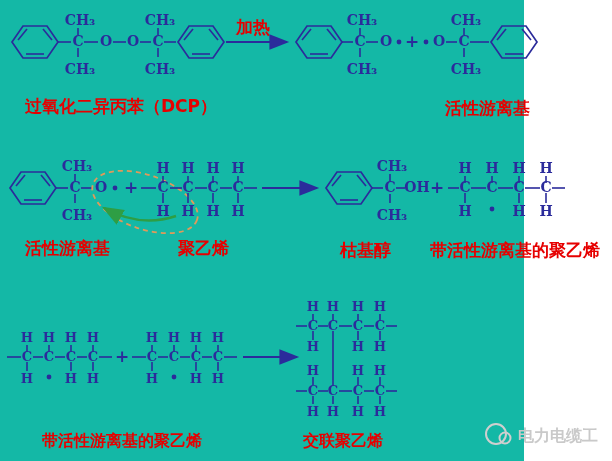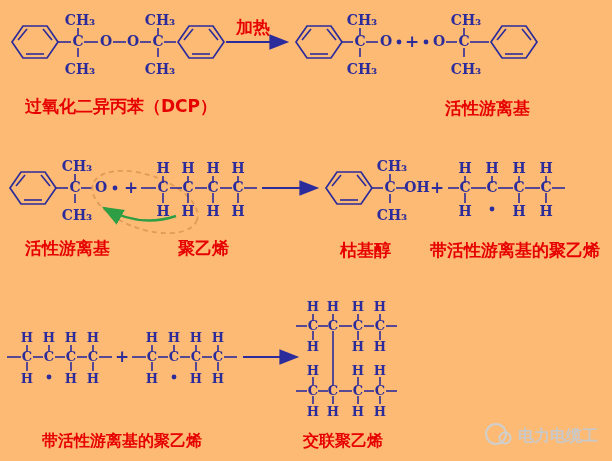--- a/index.html
+++ b/index.html
@@ -1,16 +1,16 @@
 <!DOCTYPE html>
 <html><head>
 <meta charset="utf-8">
 <style>
   html,body{margin:0;padding:0;background:#fff;}
-  #canvas{width:612px;height:461px;background:#fdba74;position:relative;font-family:"DejaVu Sans",sans-serif;}
+  #canvas{width:524px;height:461px;background:#14b8a6;position:relative;font-family:"DejaVu Sans",sans-serif;}
   svg text{user-select:none;}
   .at{font:bold 14px "DejaVu Serif",serif;fill:#2b2b9b;text-anchor:middle;}
   .at3{font:bold 13px "DejaVu Serif",serif;fill:#2b2b9b;text-anchor:middle;}
   .pl{font:bold 17px "DejaVu Serif",serif;fill:#2b2b9b;text-anchor:middle;}
   .lbl{font:bold 17px "DejaVu Sans",sans-serif;fill:#e60000;}
   .lbl2{font:bold 16px "DejaVu Sans",sans-serif;fill:#e60000;}
   .heat{font:bold 17px "DejaVu Sans",sans-serif;fill:#e60000;}
   .wm{font:bold 16px "DejaVu Sans",sans-serif;fill:#c9c9c9;}
   line{stroke:#2b2b9b;stroke-width:1.6;}
   .ringline{stroke:#2b2b9b;stroke-width:1.7;fill:none;}

